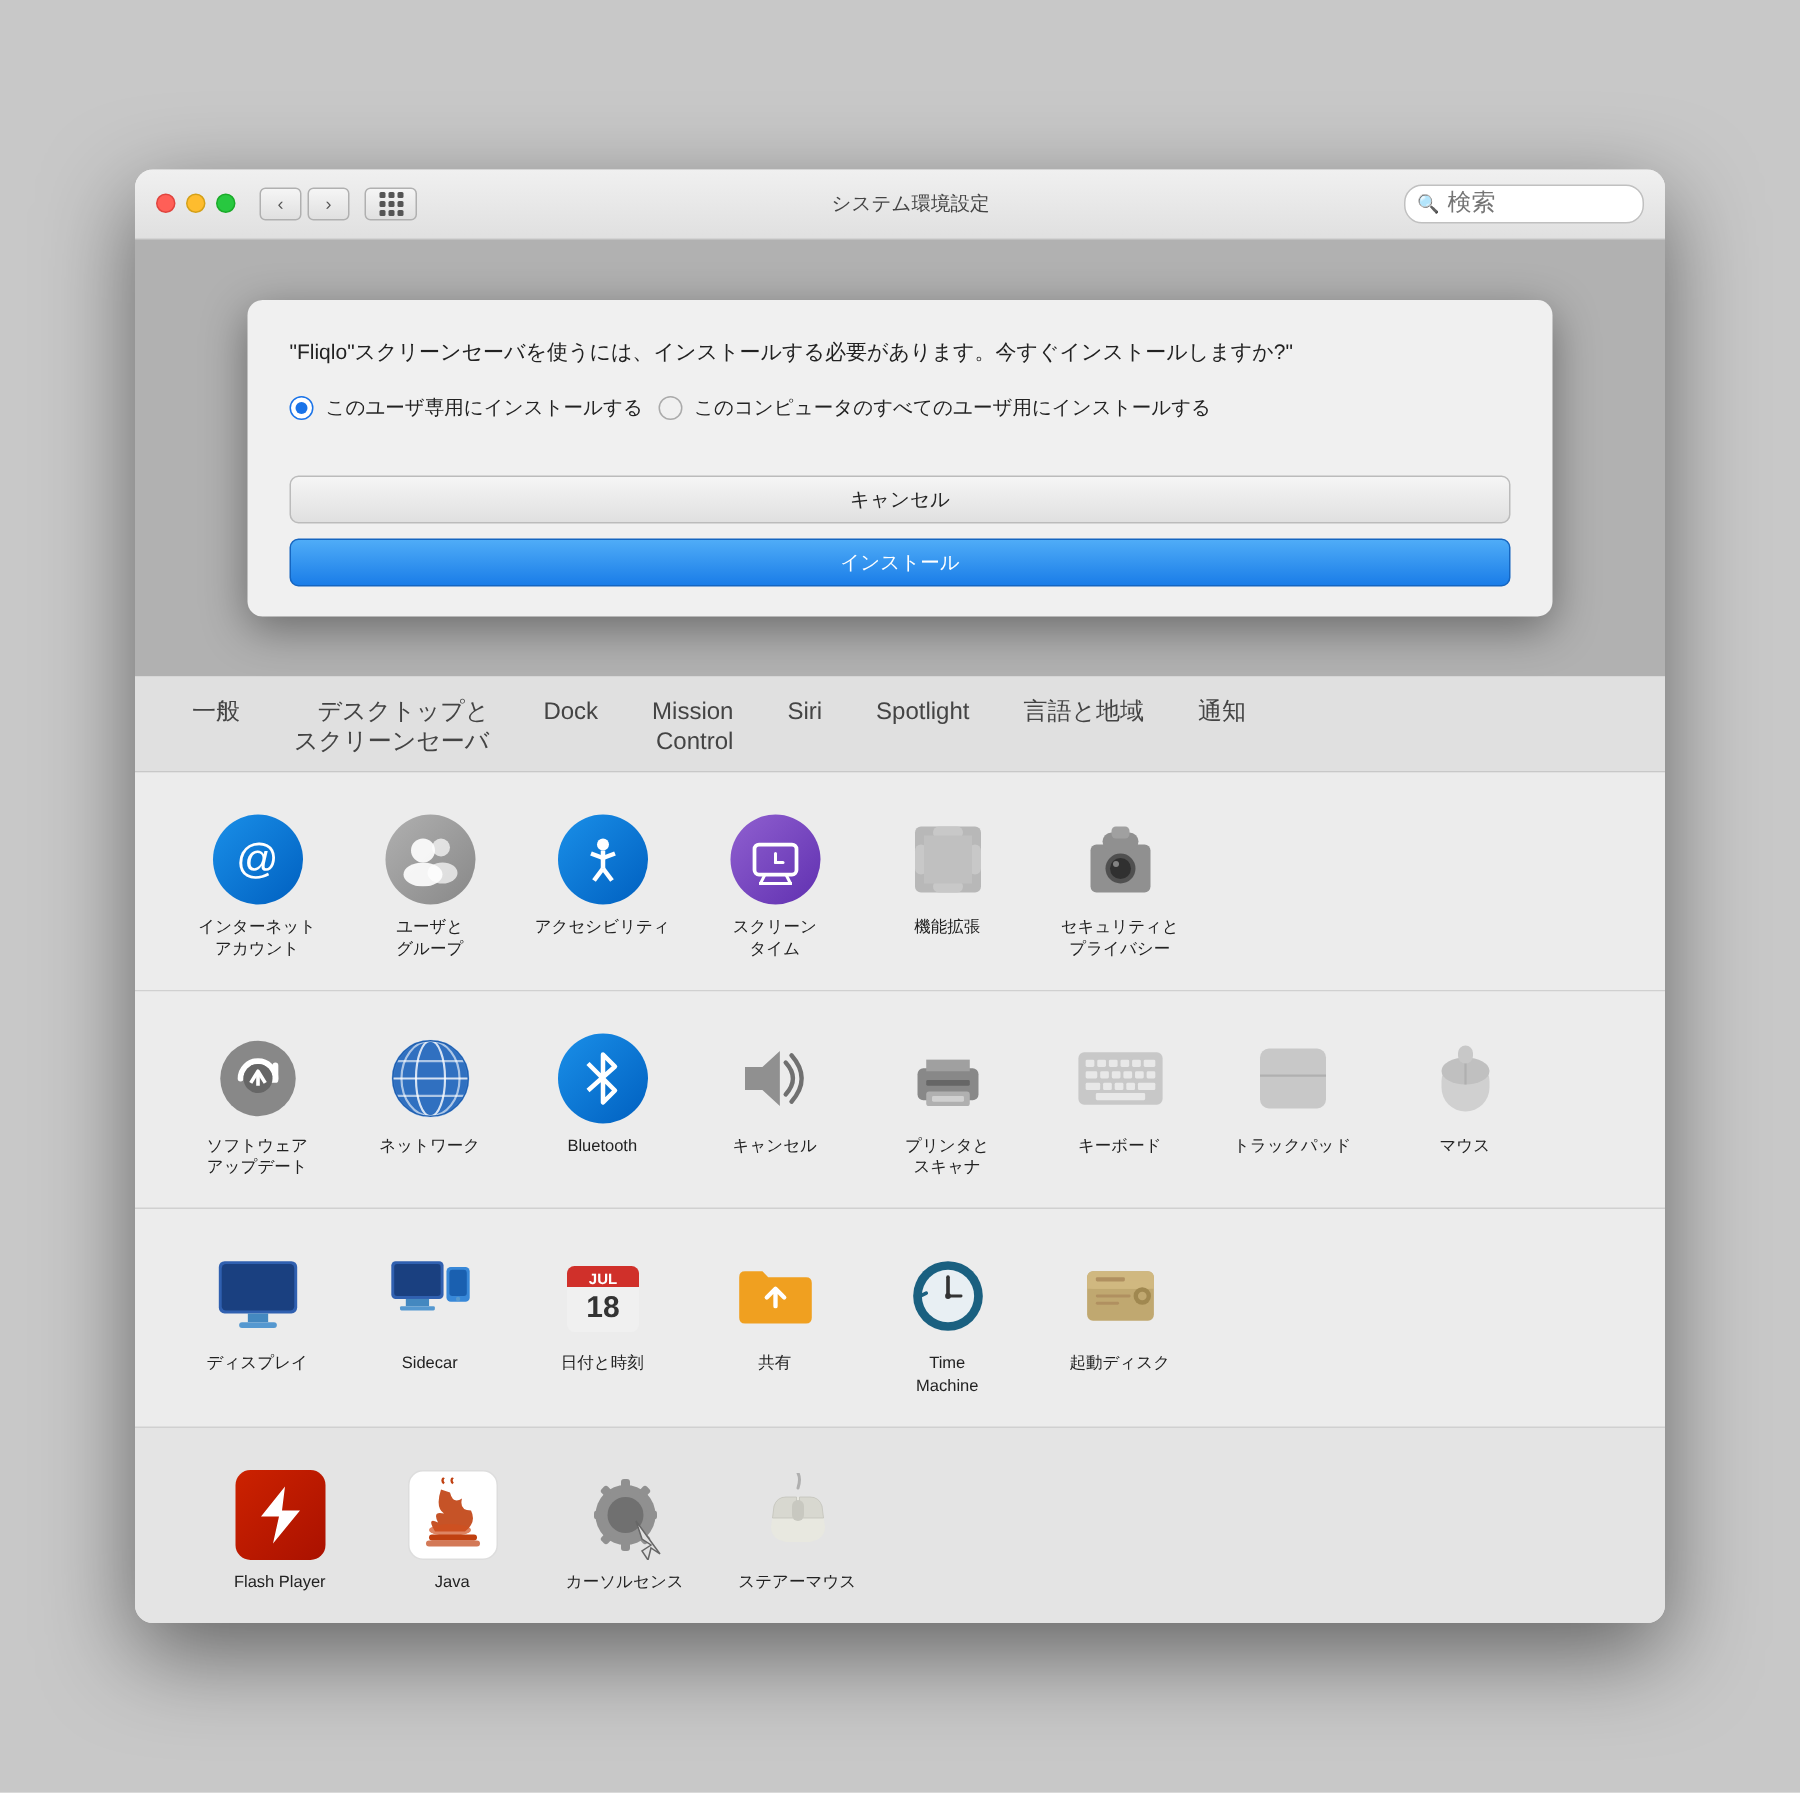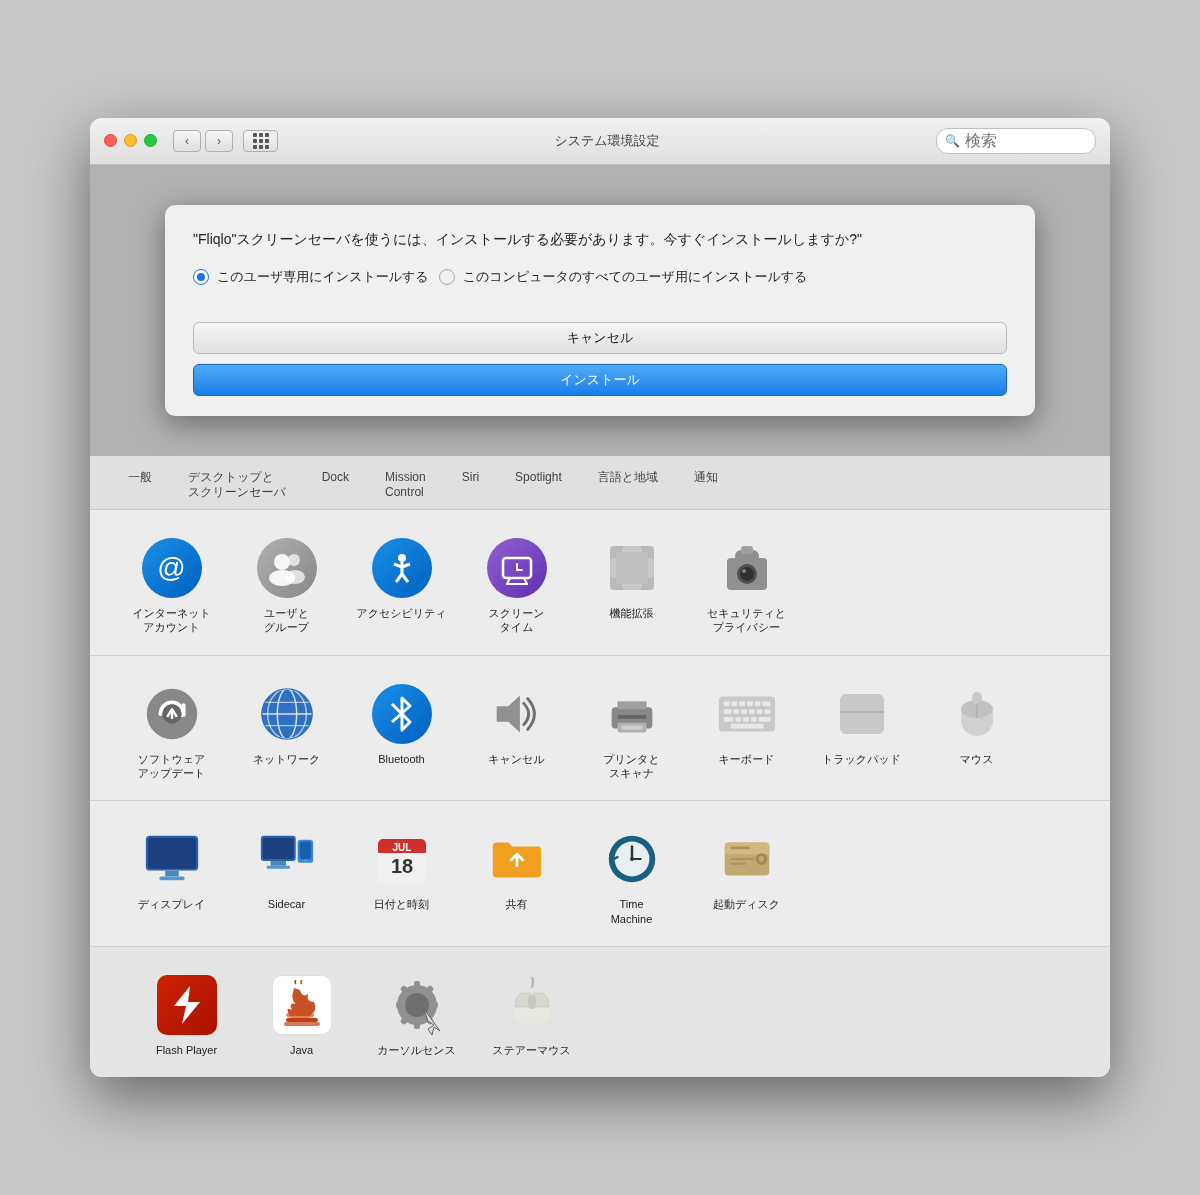--- a/index.html
+++ b/index.html
@@ -126,23 +126,23 @@
     .cat-tabs {
       display: flex;
       background: #e0e0e0;
       border-bottom: 1px solid #c8c8c8;
       padding: 8px 20px 0;
       gap: 0;
       overflow: hidden;
     }
     .cat-tab {
       padding: 6px 18px 8px;
-      font-size: 12px; color: #444;
+      font-size: 16px; color: #444;
       cursor: pointer;
-      text-align: left;
+      text-align: right;
       line-height: 1.3;
       white-space: pre-line;
     }
 
     
     .section {
       padding: 16px 24px 12px;
       border-bottom: 1px solid #d0d0d0;
       background: #ececec;
     }

